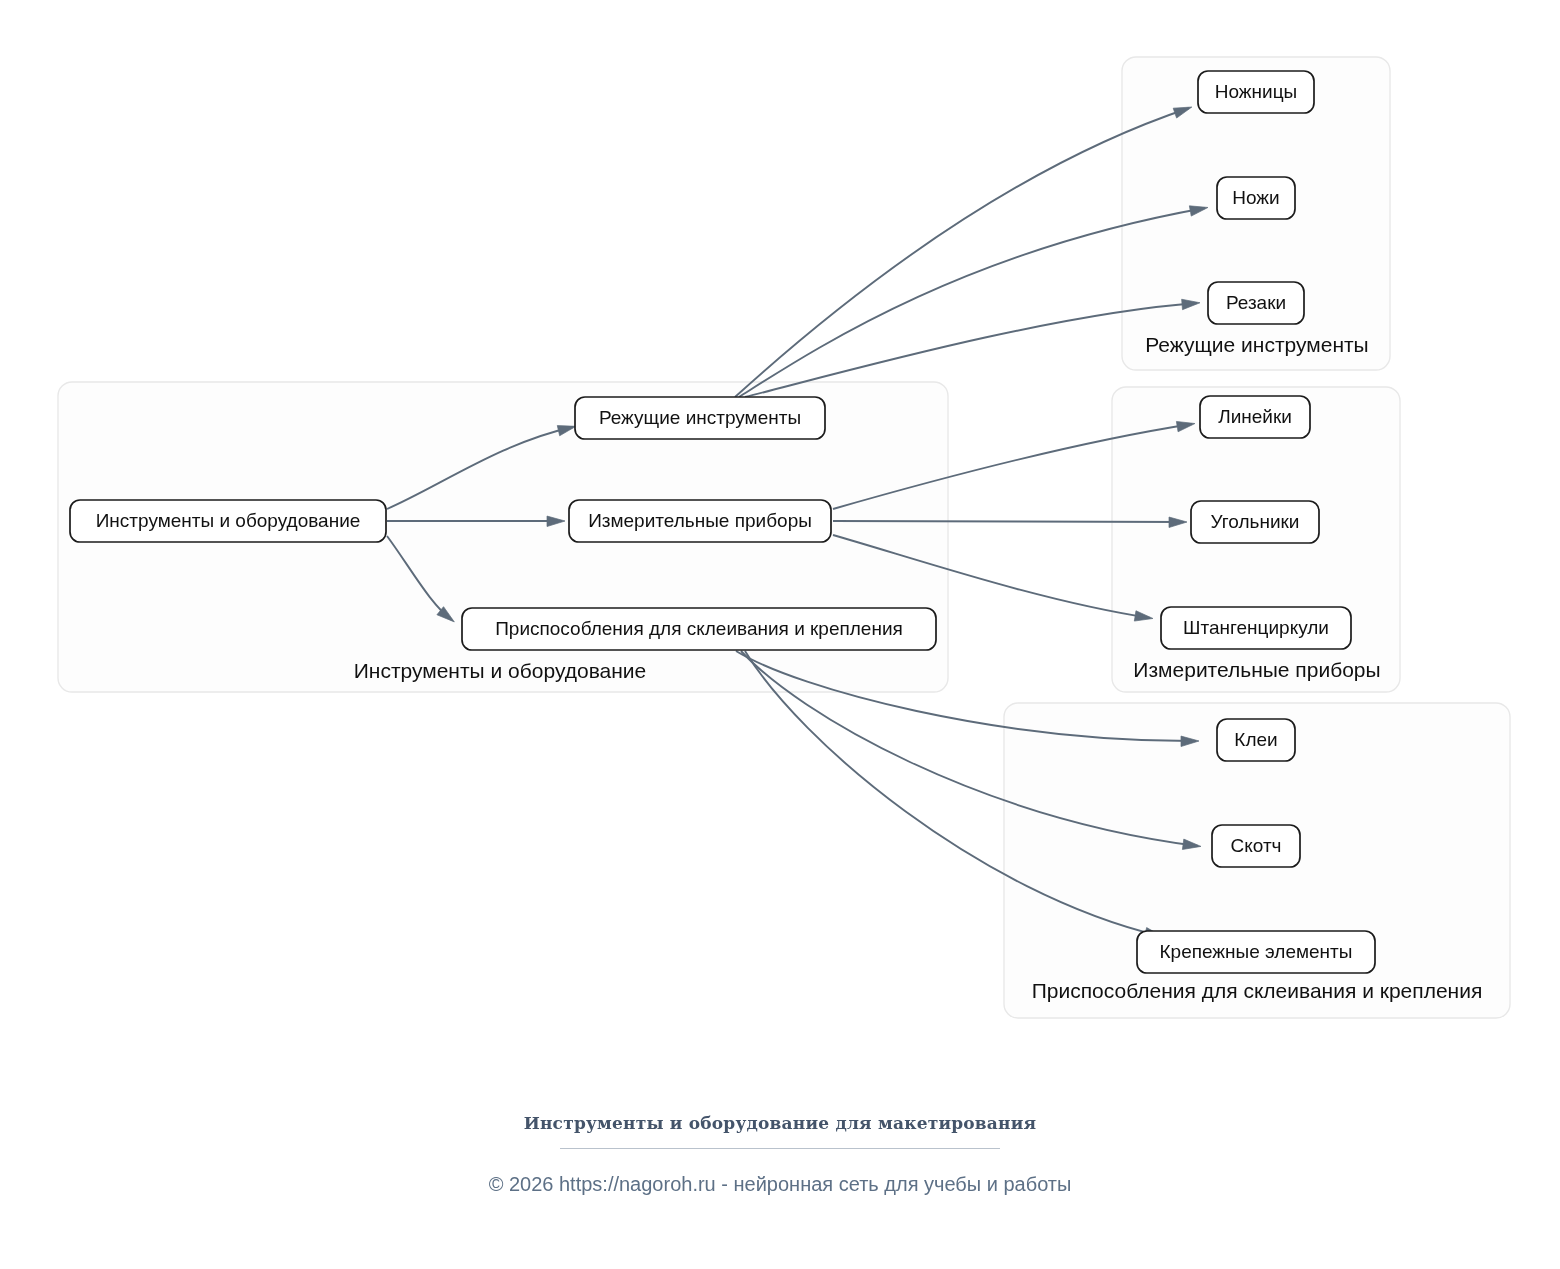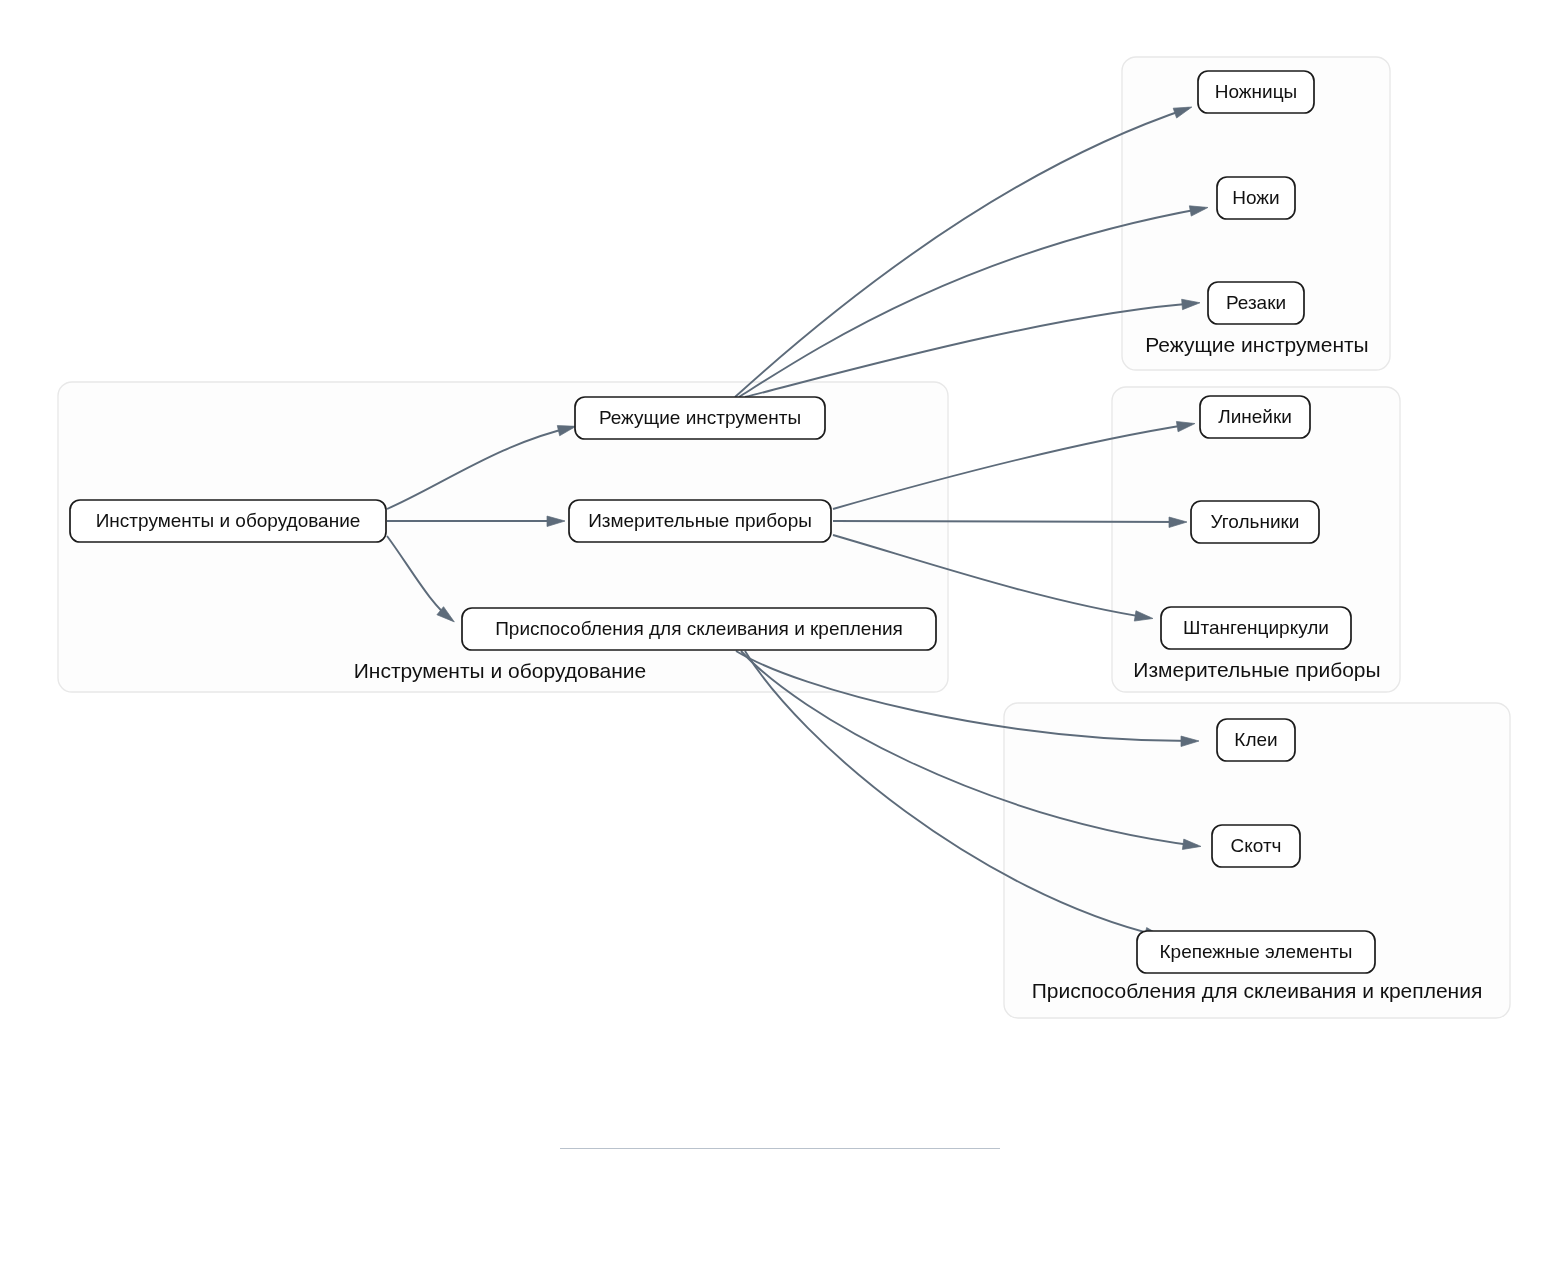--- a/index.html
+++ b/index.html
@@ -213,14 +213,16 @@
           <rect x="1212" y="825" width="88" height="42" rx="10" ry="10" class="node-box"></rect>
           <text x="1256" y="847" class="node-label">Скотч</text>
         </g>
         <g>
           <rect x="1137" y="931" width="238" height="42" rx="10" ry="10" class="node-box"></rect>
           <text x="1256" y="953" class="node-label">Крепежные элементы</text>
         </g>
       </g>
   </svg>
 
+  <div class="footer-title">Инструменты и оборудование для макетирования</div>
   <div class="footer-rule"></div>
+  <div class="footer-copy">© 2026 https://nagoroh.ru - нейронная сеть для учебы и работы</div>
 </div>
 
 </body></html>

